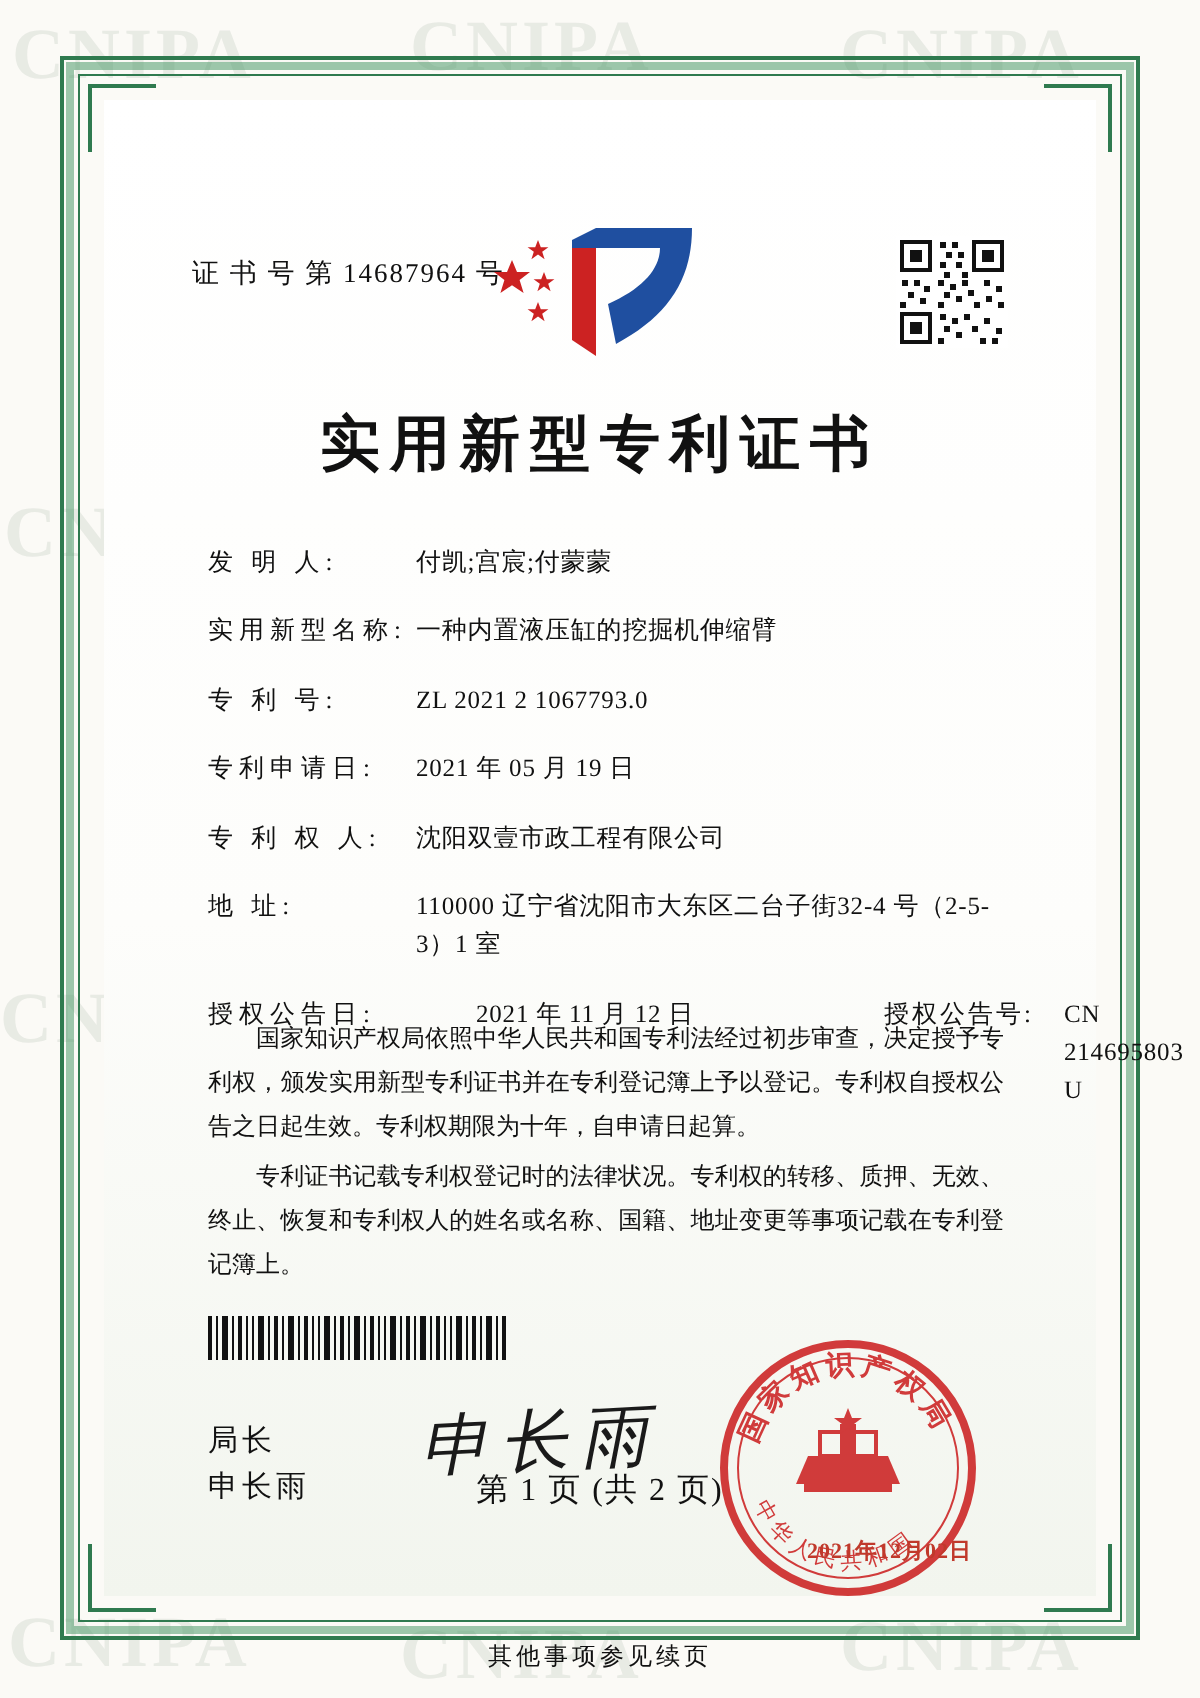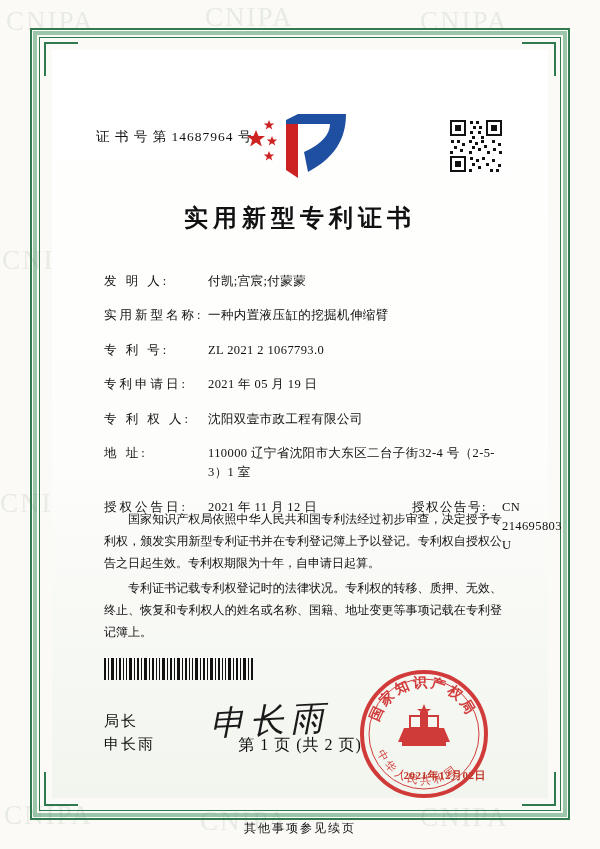--- a/index.html
+++ b/index.html
@@ -13,23 +13,23 @@
     font-family: "Liberation Serif", "DejaVu Serif", serif;
     position: relative;
     overflow: hidden;
   }
 
   
   .watermark {
     position: absolute;
     color: rgba(160, 175, 160, 0.20);
     font-family: "Liberation Serif", serif;
-    font-size: 27px;
+    font-size: 36px;
     letter-spacing: 2px;
-    font-weight: normal;
+    font-weight: bold;
     user-select: none;
     pointer-events: none;
     white-space: nowrap;
   }
 
   
   .cert {
     position: absolute;
     left: 30px;
     top: 28px;
@@ -101,21 +101,21 @@
     width: 116px;
     height: 72px;
   }
 
   
   .doc-title {
     position: absolute;
     left: 0; right: 0;
     top: 152px;
     text-align: center;
-    font-size: 24px;
+    font-size: 30px;
     font-weight: bold;
     letter-spacing: 5px;
     color: #111;
     font-family: "DejaVu Serif", "Liberation Serif", serif;
   }
 
   
   .fields {
     position: absolute;
     left: 52px;
@@ -136,20 +136,21 @@
     letter-spacing: 3px;
     white-space: nowrap;
   }
   .field .value {
     flex: 1;
     letter-spacing: .4px;
   }
   .field.two-col .value {
     flex: none;
     width: 204px;
+    margin-left: 30px;
   }
   .field .label2 {
     width: 90px;
     flex: none;
     letter-spacing: 1.5px;
     white-space: nowrap;
   }
   .field .value2 {
     flex: 1;
     letter-spacing: .4px;

